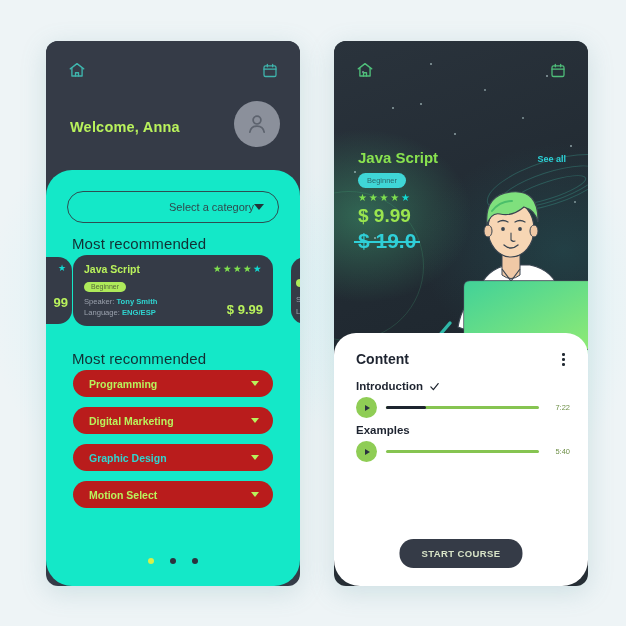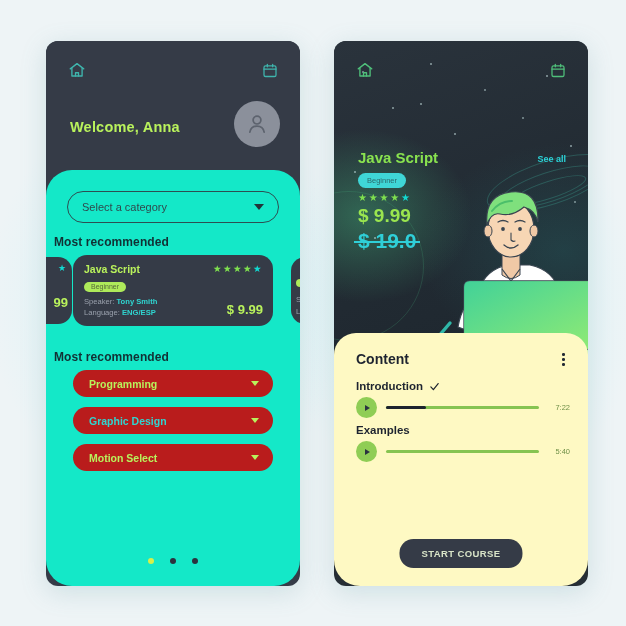--- a/index.html
+++ b/index.html
@@ -57,29 +57,29 @@
 
   .l-body {
     position: absolute; left: 0; top: 129px; width: 100%; bottom: 0;
     background: #14e8c8;
     border-radius: 26px 26px 26px 26px;
   }
   .select {
     position: absolute; left: 21px; top: 21px; width: 212px; height: 32px;
     border: 1.3px solid #2d4f52; border-radius: 17px;
     display: flex; align-items: center; padding: 0 14px;
-    justify-content: space-between;
+    justify-content: flex-end;
   }
   .select-txt { font-size: 11px; color: #2f4a4e; }
   .caret { width: 0; height: 0; border-left: 5px solid transparent;
            border-right: 5px solid transparent; border-top: 6px solid #21353a; }
 
   .sec-title {
-    position: absolute; left: 8px;
-    font-size: 12px; font-weight: bold; color: #123034; letter-spacing: .1px;
+    position: absolute; left: 26px;
+    font-size: 15px; font-weight: normal; color: #123034; letter-spacing: .1px;
   }
   #rec-title-1 { top: 65px; }
   #rec-title-2 { top: 180px; }
 
   
   .carousel { position: absolute; left: 0; top: 85px; width: 100%; height: 86px; }
   .card {
     position: absolute; background: #353b47; border-radius: 14px;
   }
   .card-main { left: 27px; top: 0; width: 200px; height: 71px; padding: 8px 10px 0 11px; }
@@ -153,21 +153,21 @@
   .r-old .strike::after {
     content: ""; position: absolute; left: -4px; right: -4px; top: 52%;
     height: 2px; background: #2fcfd8;
   }
 
   
   .illus { position: absolute; left: 92px; top: 100px; width: 170px; height: 230px; }
 
   .r-panel {
     position: absolute; left: 0; bottom: 0; width: 100%; height: 253px;
-    background: #fef9c3; border-radius: 22px 22px 26px 26px;
+    background: #ffffff; border-radius: 22px 22px 26px 26px;
   }
   .panel-head {
     position: absolute; left: 22px; top: 17px; right: 20px;
     display: flex; align-items: center; justify-content: space-between;
   }
   .panel-title { font-size: 14px; font-weight: bold; color: #1e2430; }
   .kebab { display: flex; flex-direction: column; gap: 2.5px; align-items: center; padding: 3px; }
   .kebab i { width: 2.6px; height: 2.6px; background: #222a33; border-radius: 50%; display: block; }
 
   .lessons { position: absolute; left: 22px; top: 47px; right: 18px; }
@@ -279,20 +279,24 @@
           <span class="side-frag" style="left:5px; top:38px;">S</span>
           <span class="side-frag" style="left:5px; top:50px;">L</span>
         </div>
       </div>
 
       <div class="sec-title" id="rec-title-2">Most recommended</div>
 
       <div class="catlist">
         <div class="cat">
           <span class="cat-label">Programming</span>
+          <span class="cat-caret"></span>
+        </div>
+        <div class="cat">
+          <span class="cat-label">Digital Marketing</span>
           <span class="cat-caret"></span>
         </div>
         <div class="cat">
           <span class="cat-label alt">Graphic Design</span>
           <span class="cat-caret"></span>
         </div>
         <div class="cat">
           <span class="cat-label">Motion Select</span>
           <span class="cat-caret"></span>
         </div>

